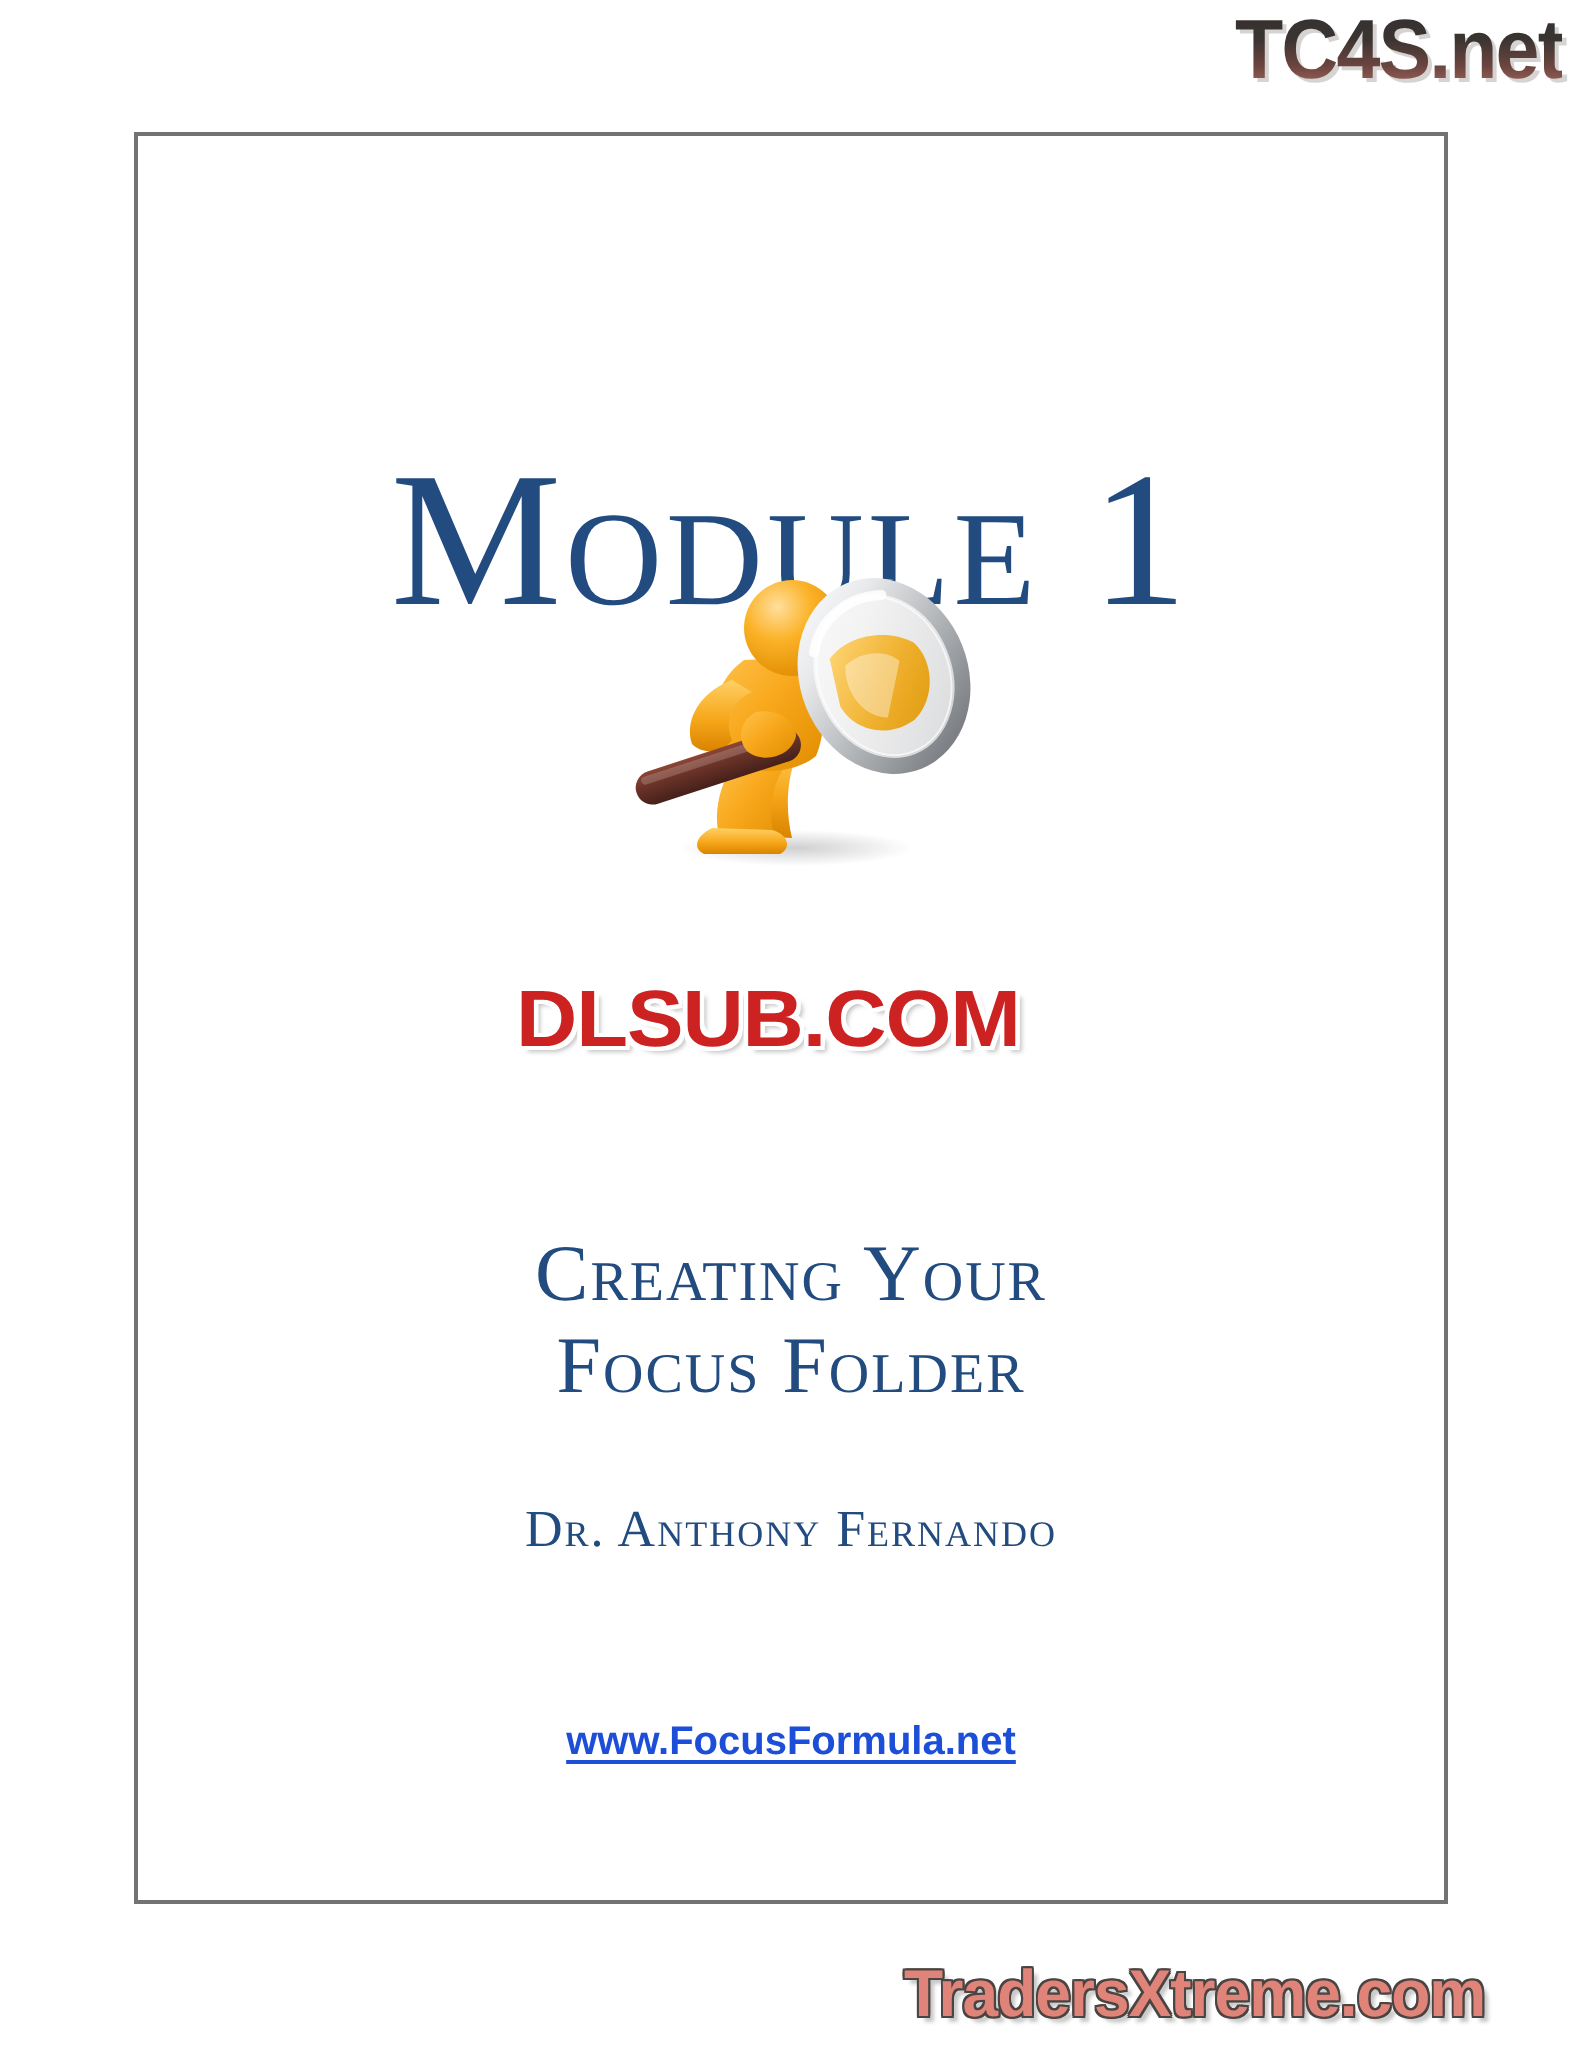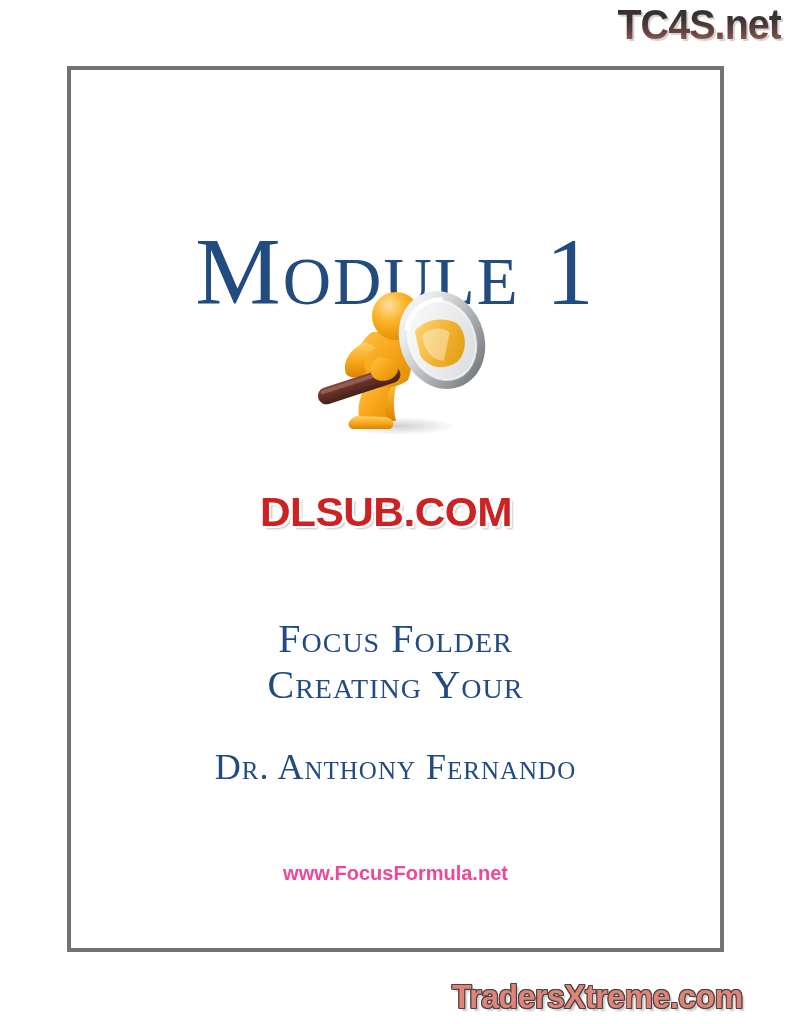--- a/index.html
+++ b/index.html
@@ -79,21 +79,21 @@
        3px 3px 2px rgba(190,190,190,0.85);
   }
 
   
   #page-sheet {
     position: absolute;
     left: 67px;
     top: 66px;
     width: 657px;
     height: 886px;
-    border: 4px solid #737373;
+    border: 2px solid #737373;
     background: #ffffff;
     box-sizing: border-box;
   }
 
   
   .navy-serif {
     color: #224b80;
     font-family: "Liberation Serif", "DejaVu Serif", serif;
     text-align: center;
     font-variant: small-caps;
@@ -174,39 +174,40 @@
     letter-spacing: 1px;
   }
   #subtitle .sub-line { display: block; }
 
   
   #author {
     position: absolute;
     left: 0;
     right: 0;
     top: 682px;
-    font-size: 36px;
+    font-size: 26px;
     line-height: 30px;
     letter-spacing: 1px;
   }
 
   
   #url-wrap {
     position: absolute;
     left: 0;
     right: 0;
     top: 790px;
     text-align: center;
   }
   #site-url {
     font-family: "Liberation Sans", "DejaVu Sans", sans-serif;
     font-weight: bold;
     font-size: 20px;
     line-height: 26px;
-    color: #ec4899;
+    color: #1d4ed8;
+    text-decoration: underline;
     text-underline-offset: 3px;
     letter-spacing: 0px;
     cursor: pointer;
   }
 </style>
 </head>
 <body>
 
 <div id="top-watermark-shadow">TC4S.net</div>
 <div id="top-watermark">TC4S.net</div>
@@ -296,22 +297,22 @@
         <ellipse cx="156" cy="64" rx="33" ry="41" fill="none" stroke="rgba(255,255,255,0.65)" stroke-width="2"></ellipse>
         <path d="M128 40 C136 26 154 20 170 26" fill="none" stroke="rgba(255,255,255,0.85)" stroke-width="5" stroke-linecap="round"></path>
       </g>
     </svg>
   </div>
 
 
   <div id="mid-watermark">DLSUB.COM</div>
 
   <div id="subtitle" class="navy-serif">
+    <span class="sub-line">Creating Your</span>
     <span class="sub-line">Focus Folder</span>
-    <span class="sub-line">Creating Your</span>
   </div>
 
   <div id="author" class="navy-serif">Dr. Anthony Fernando</div>
 
   <div id="url-wrap">
     <span id="site-url">www.FocusFormula.net</span>
   </div>
 
 </div>
 

